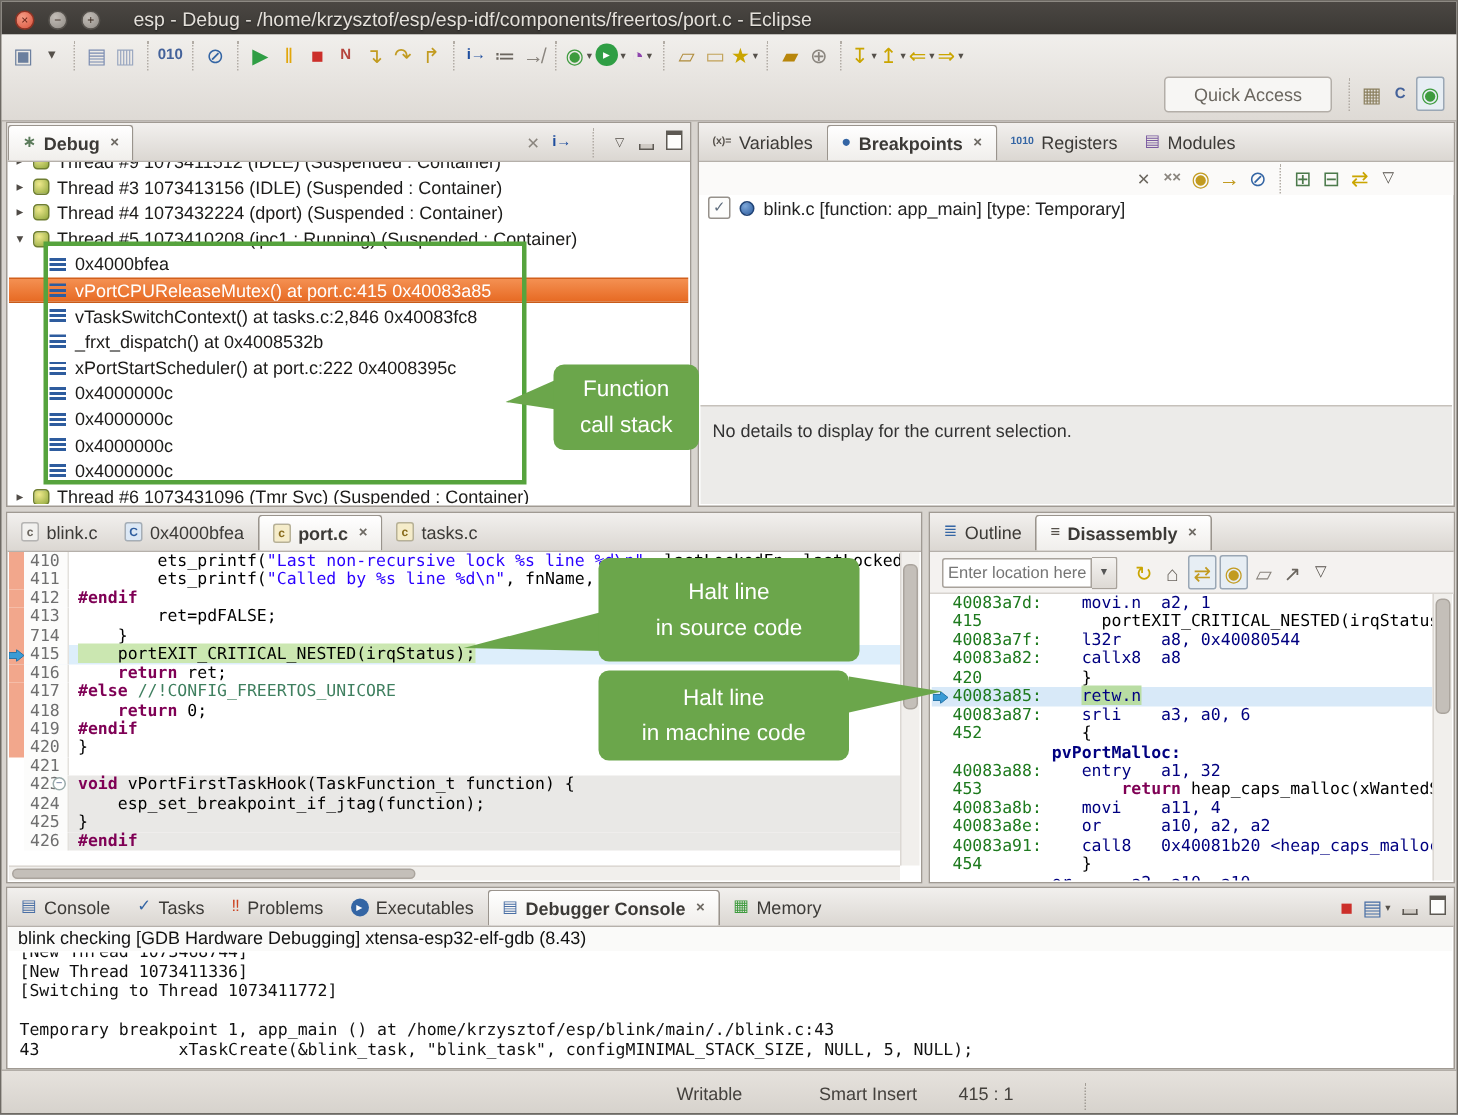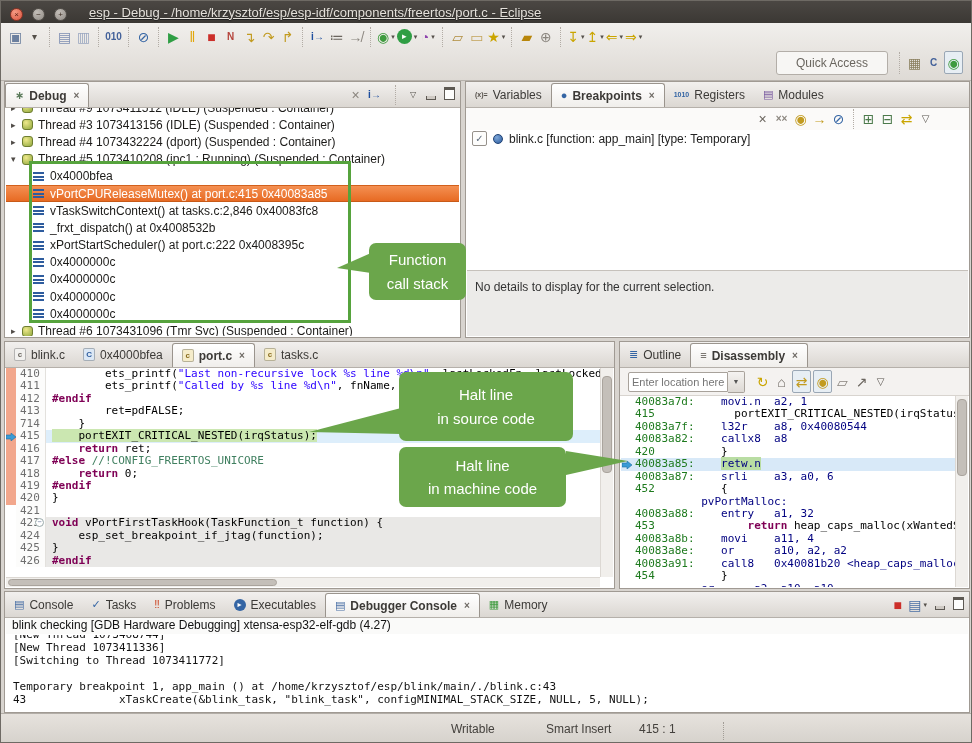--- a/index.html
+++ b/index.html
@@ -5,21 +5,21 @@
   html,body{margin:0;padding:0;background:#555;}
   .app{position:relative;width:972px;height:743px;background:#d8d4cf;overflow:hidden;
        font-family:"Liberation Sans","DejaVu Sans",sans-serif;border:1px solid #6e6a64;box-sizing:border-box;}
   
   .titlebar{position:absolute;left:0;top:0;width:100%;height:22px;
     background:linear-gradient(#4b4743,#3b3834);display:flex;align-items:center;}
   .wbtn{width:13px;height:13px;border-radius:50%;margin-left:9px;display:inline-flex;
     align-items:center;justify-content:center;font-size:8px;color:#3a2a20;
     background:radial-gradient(circle at 35% 30%,#c3beb8,#8f8a84);border:1px solid #55514c;box-sizing:border-box;}
   .wbtn.close{background:radial-gradient(circle at 35% 30%,#f59b84,#d9533d);border-color:#8c3324;color:#5e1d12;}
-  .title-text{color:#e4e0da;font-size:13px;margin-left:22px;text-shadow:0 1px 1px #222;text-decoration:underline;}
+  .title-text{color:#e4e0da;font-size:13px;margin-left:22px;text-shadow:0 1px 1px #222;}
   
   .toolbar{position:absolute;left:0;top:22px;width:100%;height:57px;
     background:linear-gradient(#f1efec,#dedad5);border-bottom:1px solid #b7b2ac;}
   .tbrow{display:flex;align-items:center;height:27px;padding-left:5px;}
   .tb-icon{display:inline-flex;align-items:center;justify-content:center;min-width:17px;height:21px;
     margin:0 1px;font-size:14px;cursor:default;}
   .tb-icon .g{line-height:1;}
   .tb-icon.txt .g{font-size:10px;font-weight:bold;letter-spacing:0;}
   .tb-icon.badge .g{width:15px;height:15px;border-radius:50%;display:inline-flex;align-items:center;
     justify-content:center;font-size:9px;color:#fff;}
@@ -80,21 +80,21 @@
     border-right:1px solid #e3e1dd;box-sizing:border-box;position:relative;}
   .crow .txt{flex:1;white-space:pre;padding-left:6px;}
   .crow.dim .txt{background:#e9e8e6;}
   .crow.halt{background:#ddeefb;}
   .crow.halt .wrap{background:#cbe7b1;}
   .tk-s{color:#2a00ff;}
   .tk-k{color:#7f0055;font-weight:bold;}
   .tk-c{color:#3f7f5f;}
   .tk-addr{color:#1e7a1e;}
   .tk-asm{color:#000080;}
-  .tk-lbl{color:#000080;font-weight:normal;}
+  .tk-lbl{color:#000080;font-weight:bold;}
   .tk-mark{background:#b9dda3;}
   .ip-arrow{position:absolute;left:0;top:2px;}
   .fold{position:absolute;right:1px;top:1px;width:9px;height:9px;border:1px solid #9aa;border-radius:50%;
     font-size:7px;line-height:7px;text-align:center;color:#679;background:#fff;box-sizing:border-box;}
   .vscroll{position:absolute;top:26px;right:1px;bottom:11px;width:12px;background:#f1efec;border-left:1px solid #dcd8d3;}
   .vthumb{position:absolute;left:1px;right:1px;border-radius:4px;background:#c4bfb9;border:1px solid #aaa49d;}
   .hscroll{position:absolute;left:1px;right:14px;bottom:1px;height:9px;background:#f1efec;border-top:1px solid #dcd8d3;}
   .hthumb{position:absolute;top:1px;bottom:1px;border-radius:4px;background:#c4bfb9;border:1px solid #aaa49d;}
   
   .dis-toolbar{position:absolute;top:26px;left:0;right:0;height:27px;display:flex;align-items:center;
@@ -624,21 +624,21 @@
             </span>
             <span class="tb-icon">
               <span class="g" style="color: rgb(74, 111, 165);">▤</span>
               <span class="dd">▾</span>
             </span>
           </span>
         <span class="vb min"></span>
         <span class="vb max"></span>
       </div>
     </div>
-    <div class="con-header">blink checking [GDB Hardware Debugging] xtensa-esp32-elf-gdb (4.27)</div>
+    <div class="con-header">blink checking [GDB Hardware Debugging] xtensa-esp32-elf-gdb (8.43)</div>
     <div class="con-body">
       <pre>[New Thread 1073468744]
 [New Thread 1073411336]
 [Switching to Thread 1073411772]
 
 Temporary breakpoint 1, app_main () at /home/krzysztof/esp/blink/main/./blink.c:43
 43              xTaskCreate(&amp;blink_task, "blink_task", configMINIMAL_STACK_SIZE, NULL, 5, NULL);</pre>
     </div>
   </div>
 

